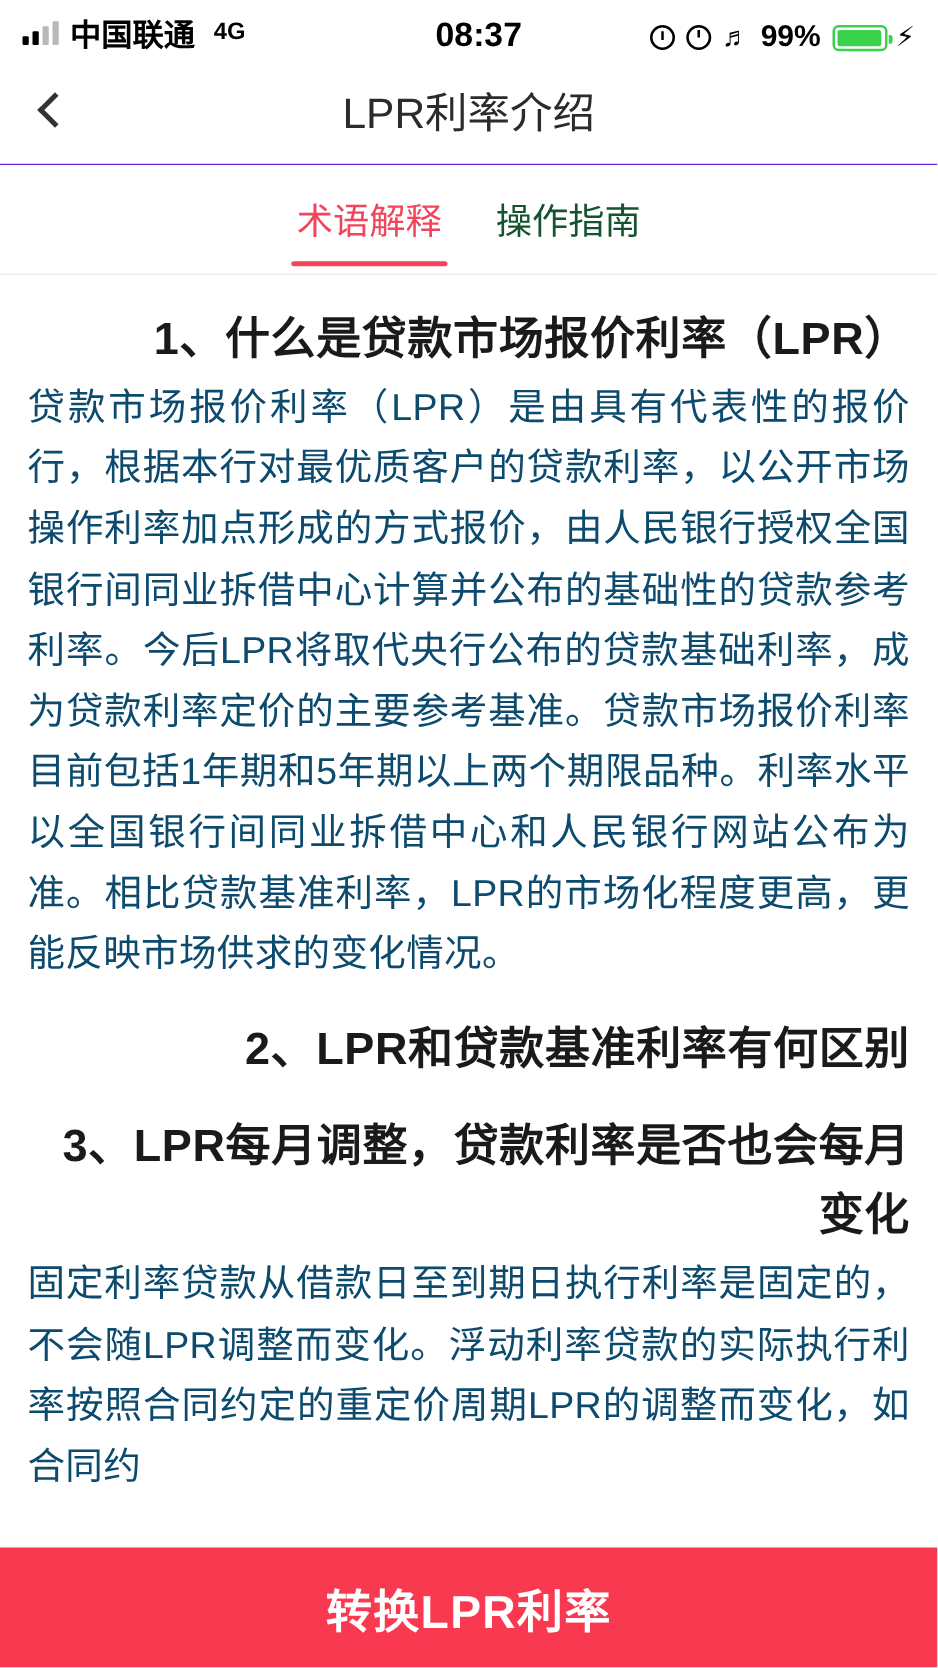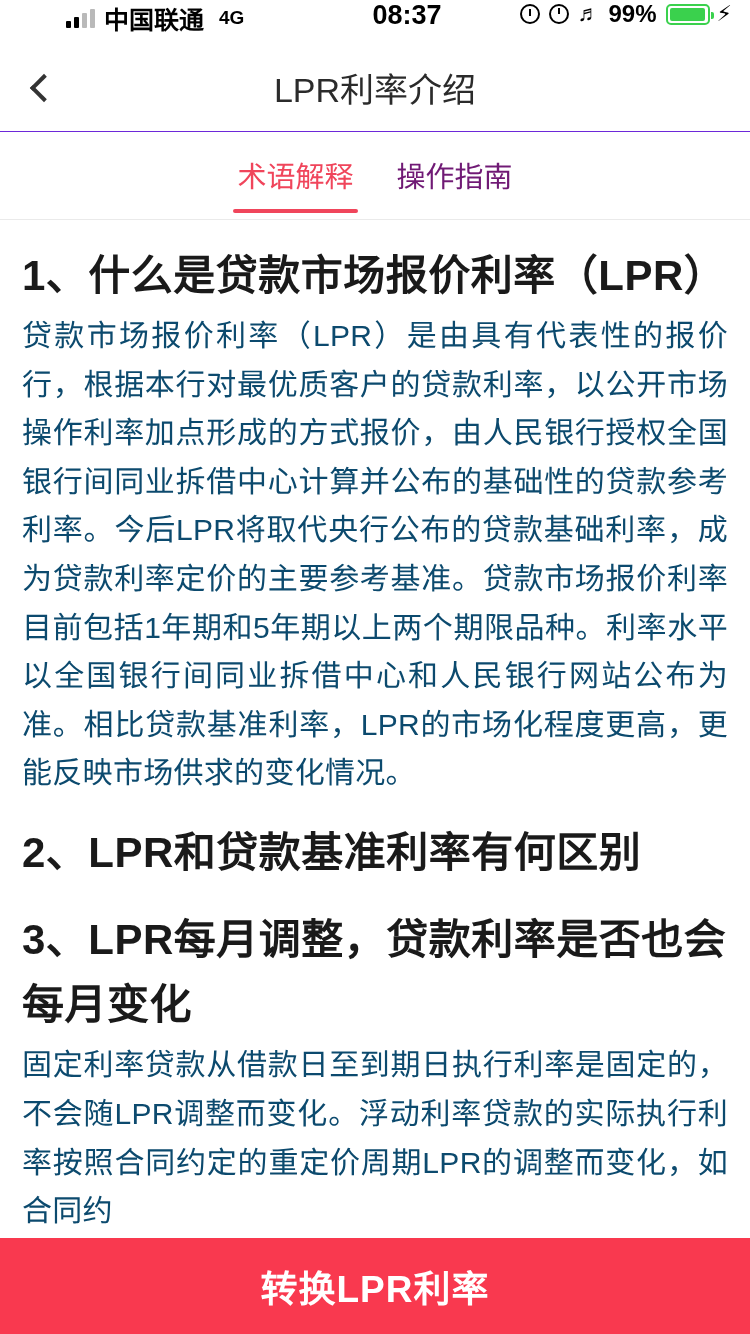--- a/index.html
+++ b/index.html
@@ -9,27 +9,26 @@
     background: #ffffff;
     font-family: "Liberation Sans", "DejaVu Sans", sans-serif;
     overflow: hidden;
   }
   body { position: relative; }
 
   
   .status-bar {
     height: 44px;
     display: flex;
-    align-items: flex-start;
+    align-items: flex-end;
     padding: 0 18px;
     font-size: 25px;
     font-weight: bold;
     color: #000;
     position: relative;
-    margin-left: 48px;
   }
   .status-left {
     display: flex;
     align-items: center;
     gap: 9px;
   }
   .signal-bars {
     display: flex;
     align-items: flex-end;
     gap: 3px;
@@ -160,21 +159,21 @@
     display: flex;
     justify-content: center;
     align-items: center;
     gap: 35px;
     background: #fff;
     border-bottom: 1px solid #eaeaea;
   }
   .tab {
     position: relative;
     font-size: 29px;
-    color: #701a75;
+    color: #14532d;
     padding: 14px 4px 18px;
     cursor: pointer;
   }
   .tab.active { color: #f0455b; }
   .tab.active::after {
     content: "";
     position: absolute;
     bottom: 0;
     left: 0; right: 0;
     height: 4px;
@@ -186,27 +185,28 @@
   .content {
     position: absolute;
     top: 221px;
     bottom: 96px;
     left: 0; right: 0;
     overflow: hidden;
     padding: 0 22px;
   }
   .section { margin-bottom: 8px; }
   .sec-title {
-    font-size: 42px;
+    font-size: 36px;
     font-weight: bold;
     color: #1a1a1a;
     line-height: 1.55;
     margin-top: 22px;
     margin-bottom: 4px;
     letter-spacing: 0.5px;
+    text-align: right;
   }
   .sec-body {
     font-size: 30px;
     color: #0c4a6e;
     line-height: 1.62;
     letter-spacing: 0.3px;
     text-align: justify;
   }
 
   

